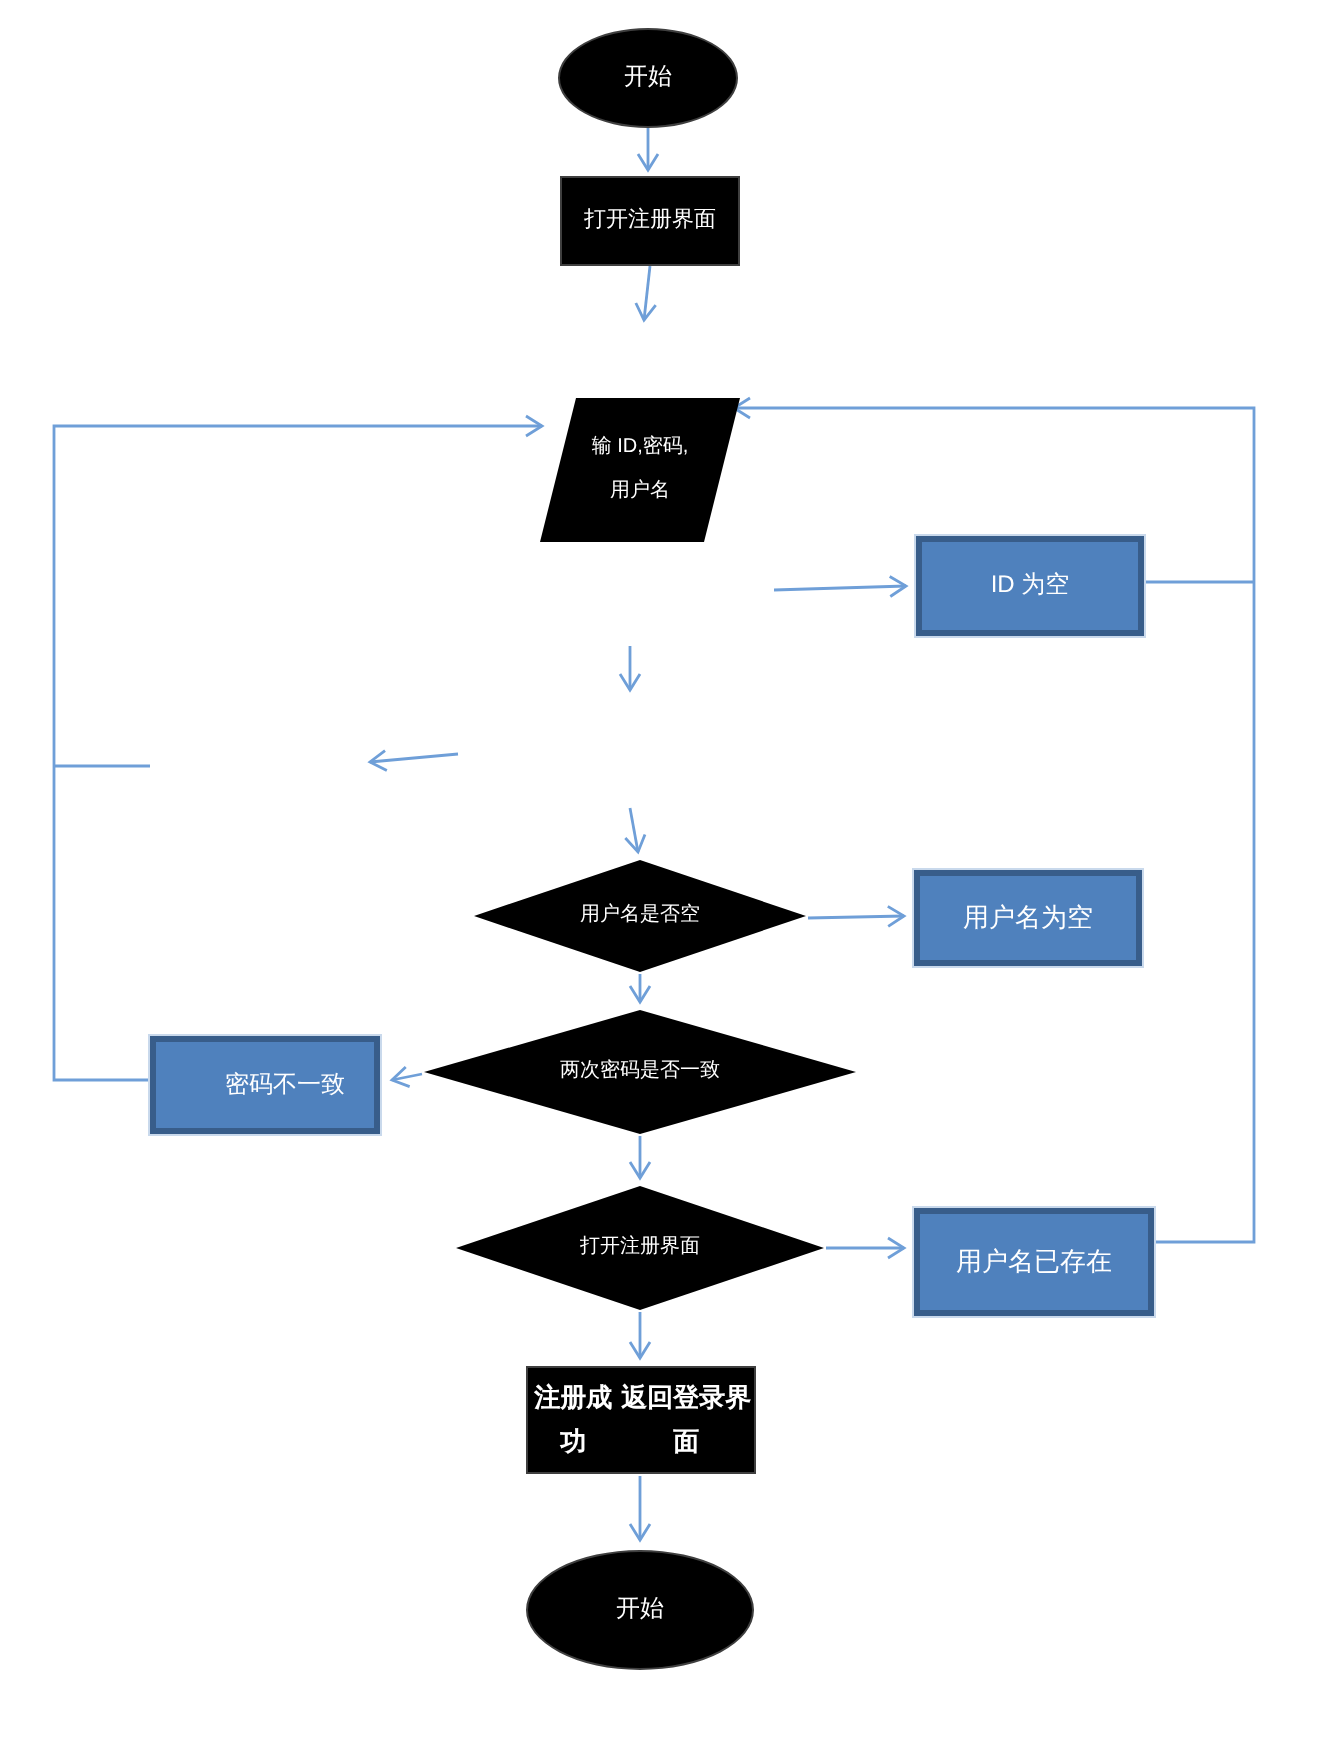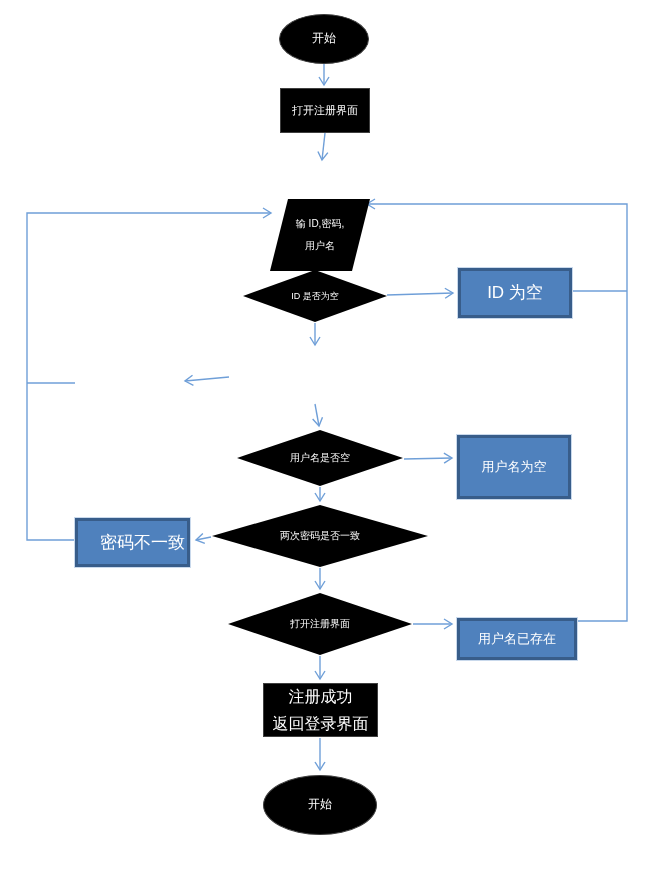--- a/index.html
+++ b/index.html
@@ -31,23 +31,23 @@
     clip-path:polygon(18% 0, 100% 0, 82% 100%, 0 100%);
     flex-direction:column;
     font-size:10px;
     margin-top:36px;
   }
   .para span { display:block; padding:3px 0; }
   .result {
     background:#4f81bd;
     border:3px solid #385d8a;
     box-shadow:0 0 0 1px #c9d9ec;
-    font-size:17px;
+    font-size:12px;
   }
-  .two-line { flex-direction:column; font-size:16px; line-height:1.7; }
+  .two-line { flex-direction:row; font-size:13px; line-height:1.7;font-weight:bold; }
 </style>
 </head>
 <body>
 
 <div id="canvas">
 
   <svg id="edges" width="667" height="873" viewBox="0 0 667 873" fill="none" stroke="#6f9fd8" stroke-width="1.4">
     <defs>
       <marker id="chev" viewBox="-11 -7 13 14" refX="0" refY="0" markerWidth="10" markerHeight="10" orient="auto">
         <path d="M-8,-5 L0,0 L-8,5" fill="none" stroke="#6f9fd8" stroke-width="1.4"></path>
@@ -79,51 +79,48 @@
 
   <div class="node black step" style="left:280px; top:88px; width:90px; height:45px;">
     <span>打开注册界面</span>
   </div>
 
   <div class="node para" style="left:270px; top:163px; width:100px; height:72px;">
     <span>输 ID,密码,</span>
     <span>用户名</span>
   </div>
 
-  <div class="node diamond" style="left:243px; top:270px; width:144px; height:52px; font-size:9px;">
-    <span>ID 是否为空</span>
-  </div>
 
   <div class="node result" style="left:458px; top:268px; width:114px; height:50px;">
     <span>ID 为空</span>
   </div>
 
 
 
   <div class="node diamond" style="left:237px; top:430px; width:166px; height:56px;">
     <span>用户名是否空</span>
   </div>
 
-  <div class="node result" style="left:457px; top:435px; width:114px; height:64px; font-size:13px;">
+  <div class="node result" style="left:457px; top:435px; width:114px; height:48px; font-size:13px;">
     <span>用户名为空</span>
   </div>
 
   <div class="node diamond" style="left:212px; top:505px; width:216px; height:62px;">
     <span>两次密码是否一致</span>
   </div>
 
   <div class="node result" style="left:75px; top:518px; width:115px; height:49px;padding-left:20px;">
     <span>密码不一致</span>
   </div>
 
   <div class="node diamond" style="left:228px; top:593px; width:184px; height:62px;">
     <span>打开注册界面</span>
   </div>
 
-  <div class="node result" style="left:457px; top:618px; width:120px; height:42px; font-size:13px;">
+  <div class="node result" style="left:457px; top:604px; width:120px; height:54px; font-size:13px;">
     <span>用户名已存在</span>
   </div>
 
   <div class="node black two-line" style="left:263px; top:683px; width:115px; height:54px;">
     <span>注册成功</span>
     <span>返回登录界面</span>
   </div>
 
   <div class="node black oval" style="left:263px; top:775px; width:114px; height:60px;">
     <span>开始</span>

